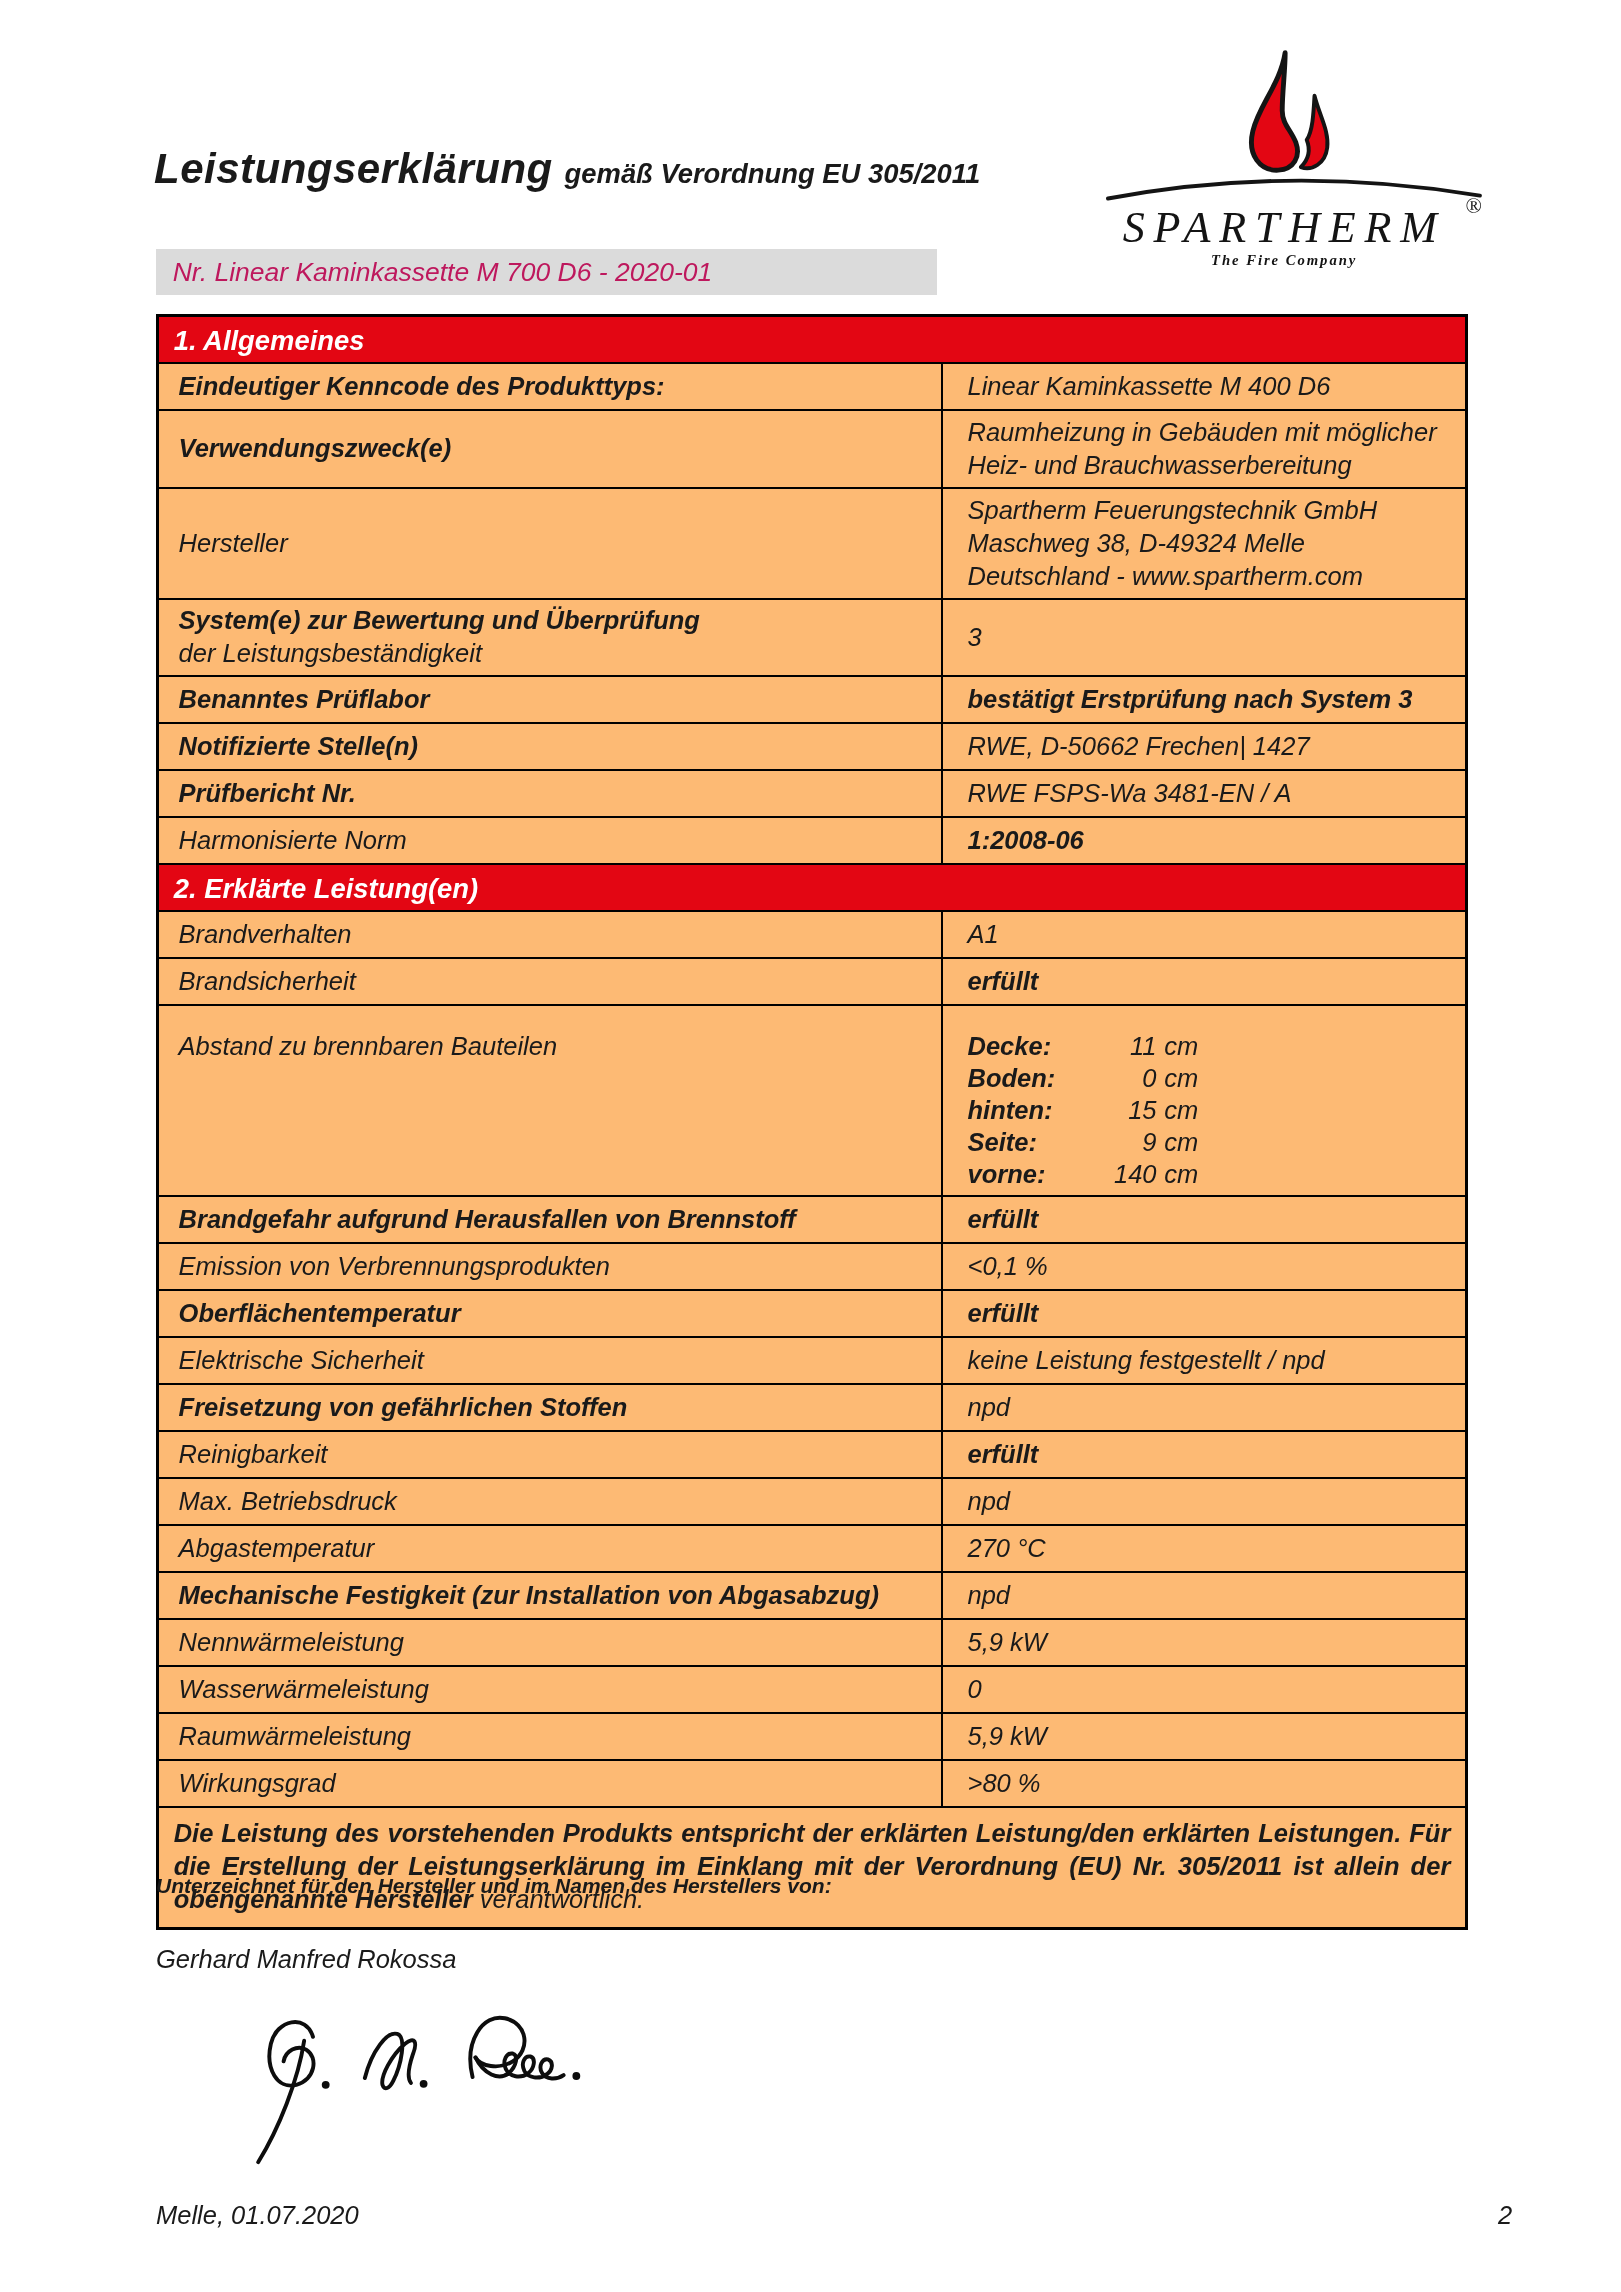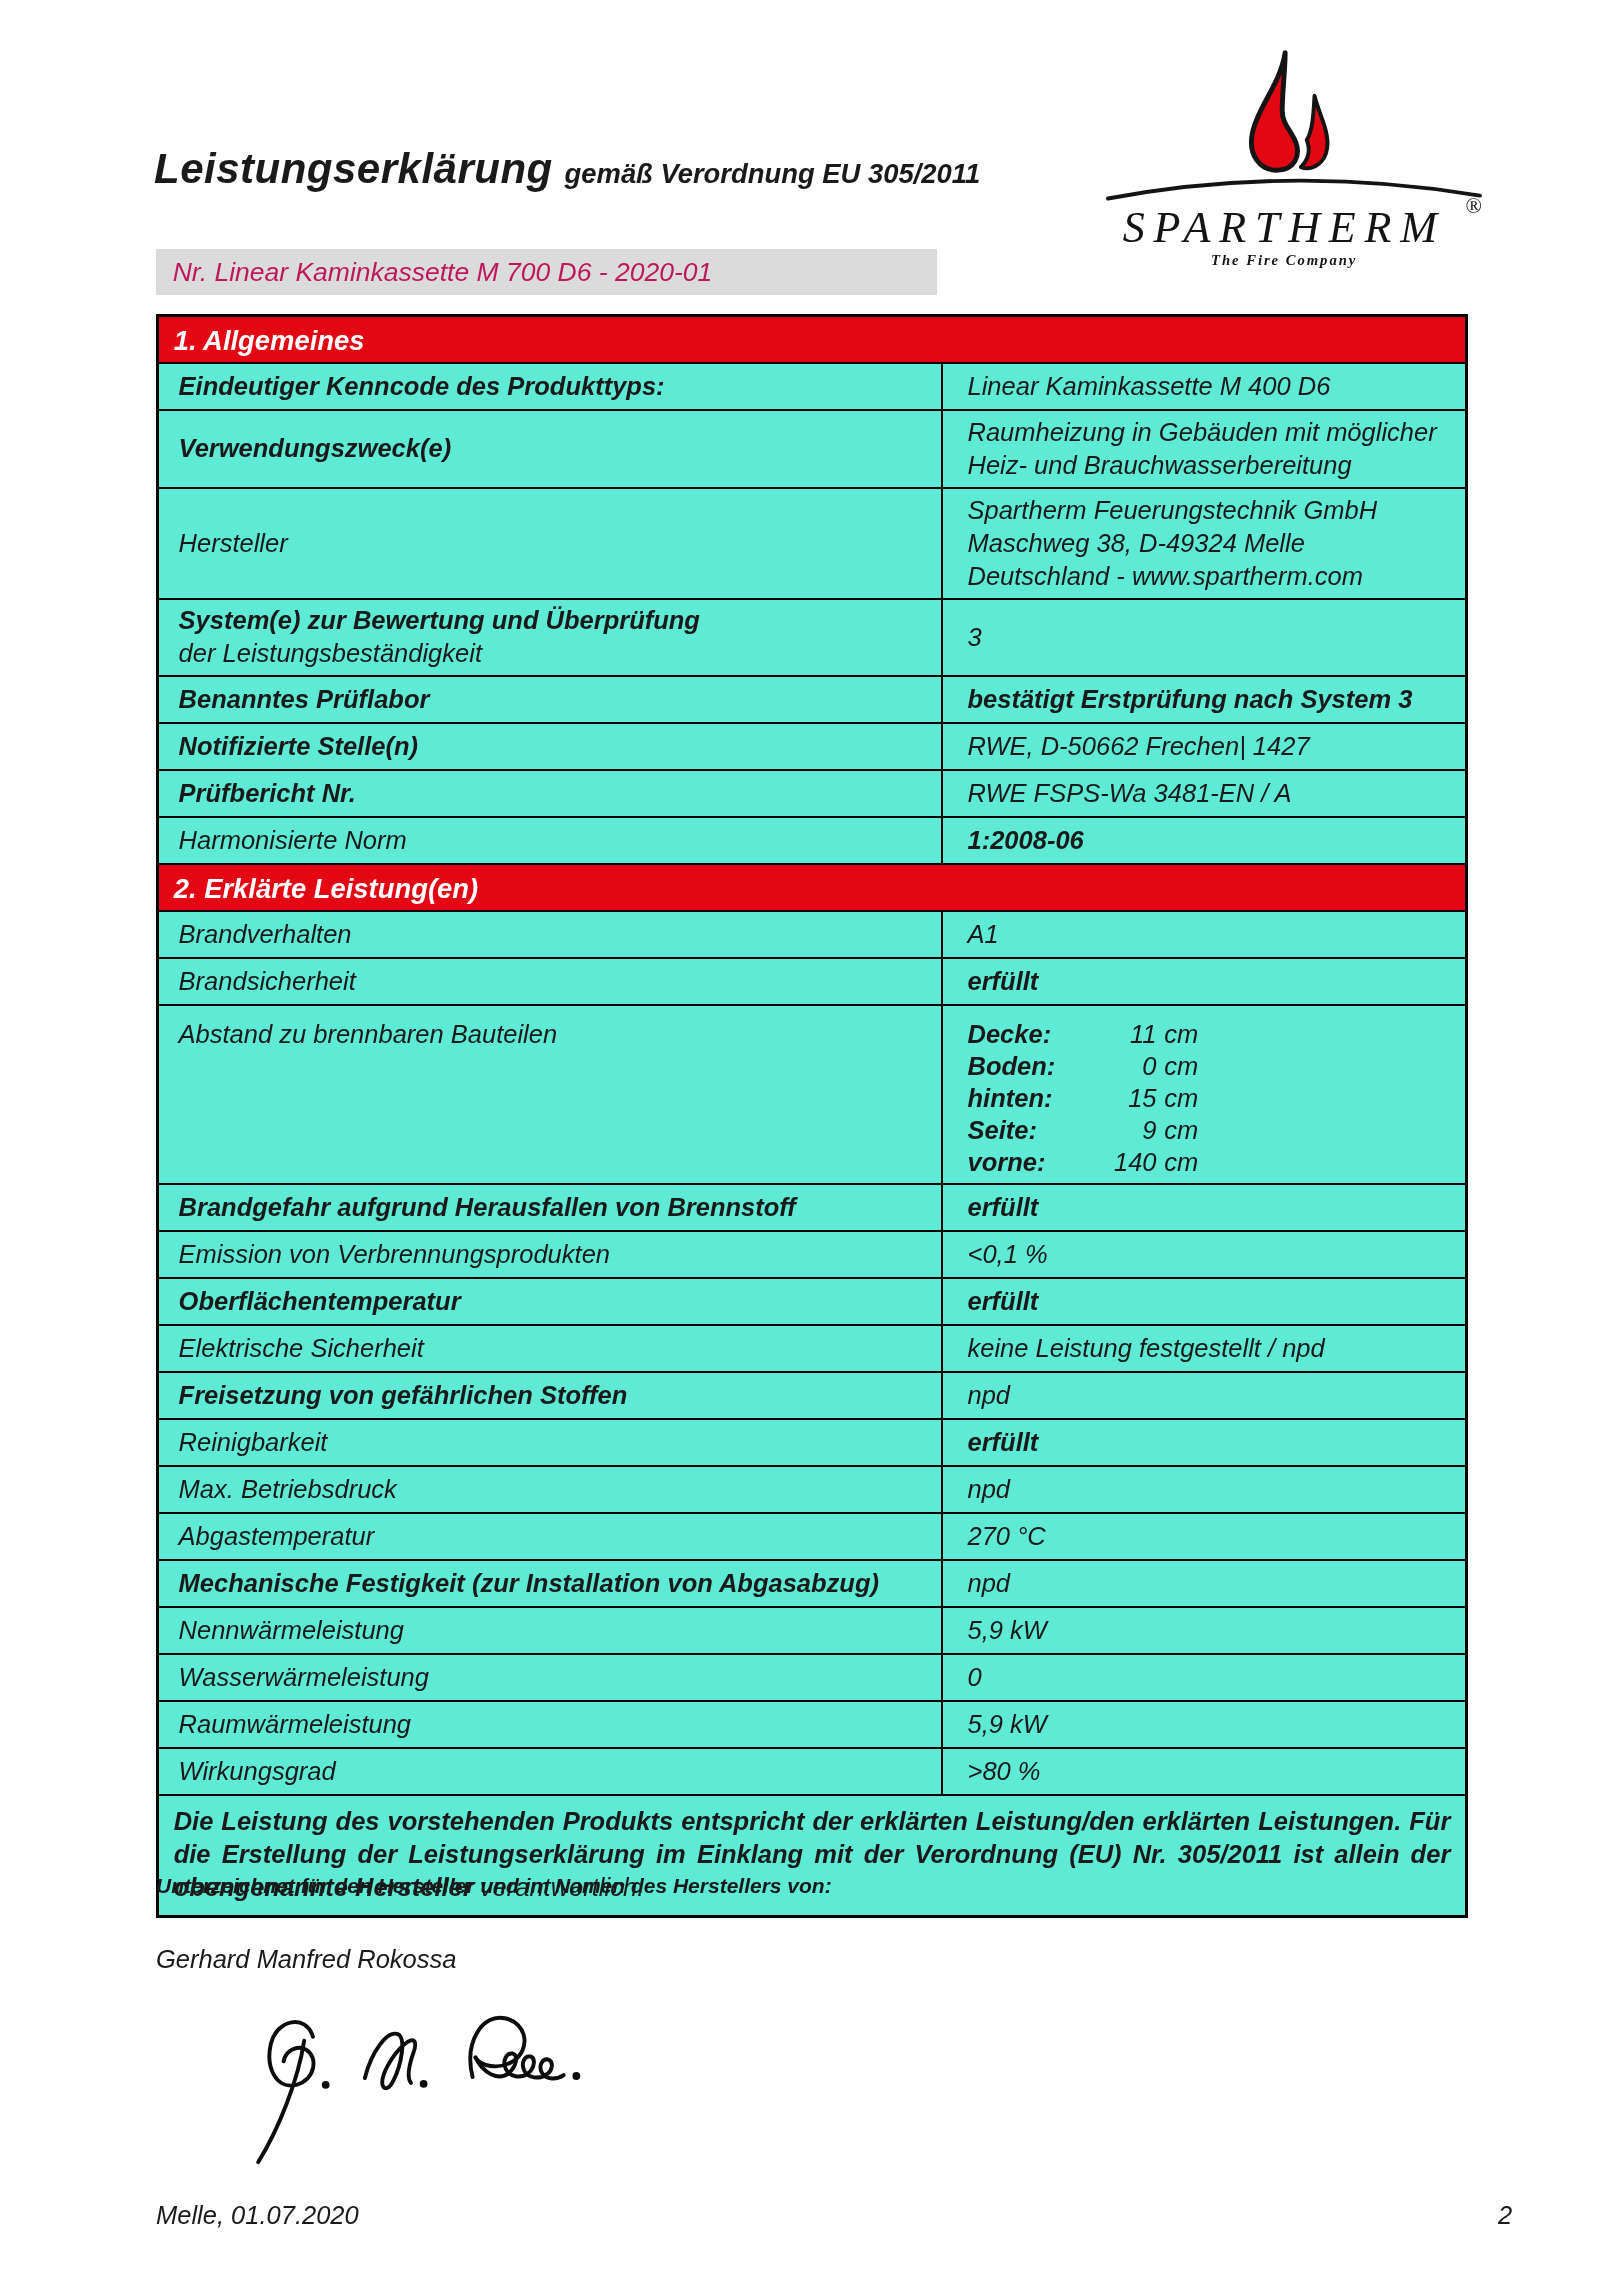--- a/index.html
+++ b/index.html
@@ -28,38 +28,38 @@
   .doc-bar{
     position:absolute;left:156px;top:249px;width:781px;height:46px;
     background:var(--gray);
     font-size:26.5px;line-height:46px;padding-left:16.7px;
     color:#be185d;
   }
 
   
   .dop-table{
     position:absolute;left:156px;top:314px;width:1312px;
-    border:3.9px solid #000;background:#5eead4;
+    border:3.9px solid #000;background:#fdba74;
   }
   .dop-table > *{border-bottom:2.9px solid #000;}
   .dop-table > *:last-child{border-bottom:none;}
   .sec-header{
     background:var(--red);color:#fff;
     font-weight:bold;font-size:27.4px;
     height:47px;line-height:47px;padding-left:14.7px;
   }
   .t-row{display:flex;min-height:47px;align-items:stretch;}
   .cell{display:flex;flex-direction:column;justify-content:center;}
   .label-cell{
     width:784px;flex:0 0 784px;
     border-right:2.9px solid #000;
     padding:4.9px 11.8px 4.9px 19.6px;
   }
   .value-cell{flex:1 1 auto;padding:4.9px 11.8px 4.9px 24.5px;}
-  .t-row.top .cell{justify-content:flex-start;padding-top:12px;}
+  .t-row.top .cell{justify-content:flex-start;padding-top:24px;}
   .line{font-size:25.5px;line-height:33px;}
   .bold{font-weight:bold;}
   .pairs{
     display:grid;grid-template-columns:118px 71px auto;
     font-size:25.5px;line-height:32px;column-gap:0;
   }
   .pk{font-weight:bold;}
   .pn{text-align:right;}
   .pu{margin-left:7.8px;}
 

